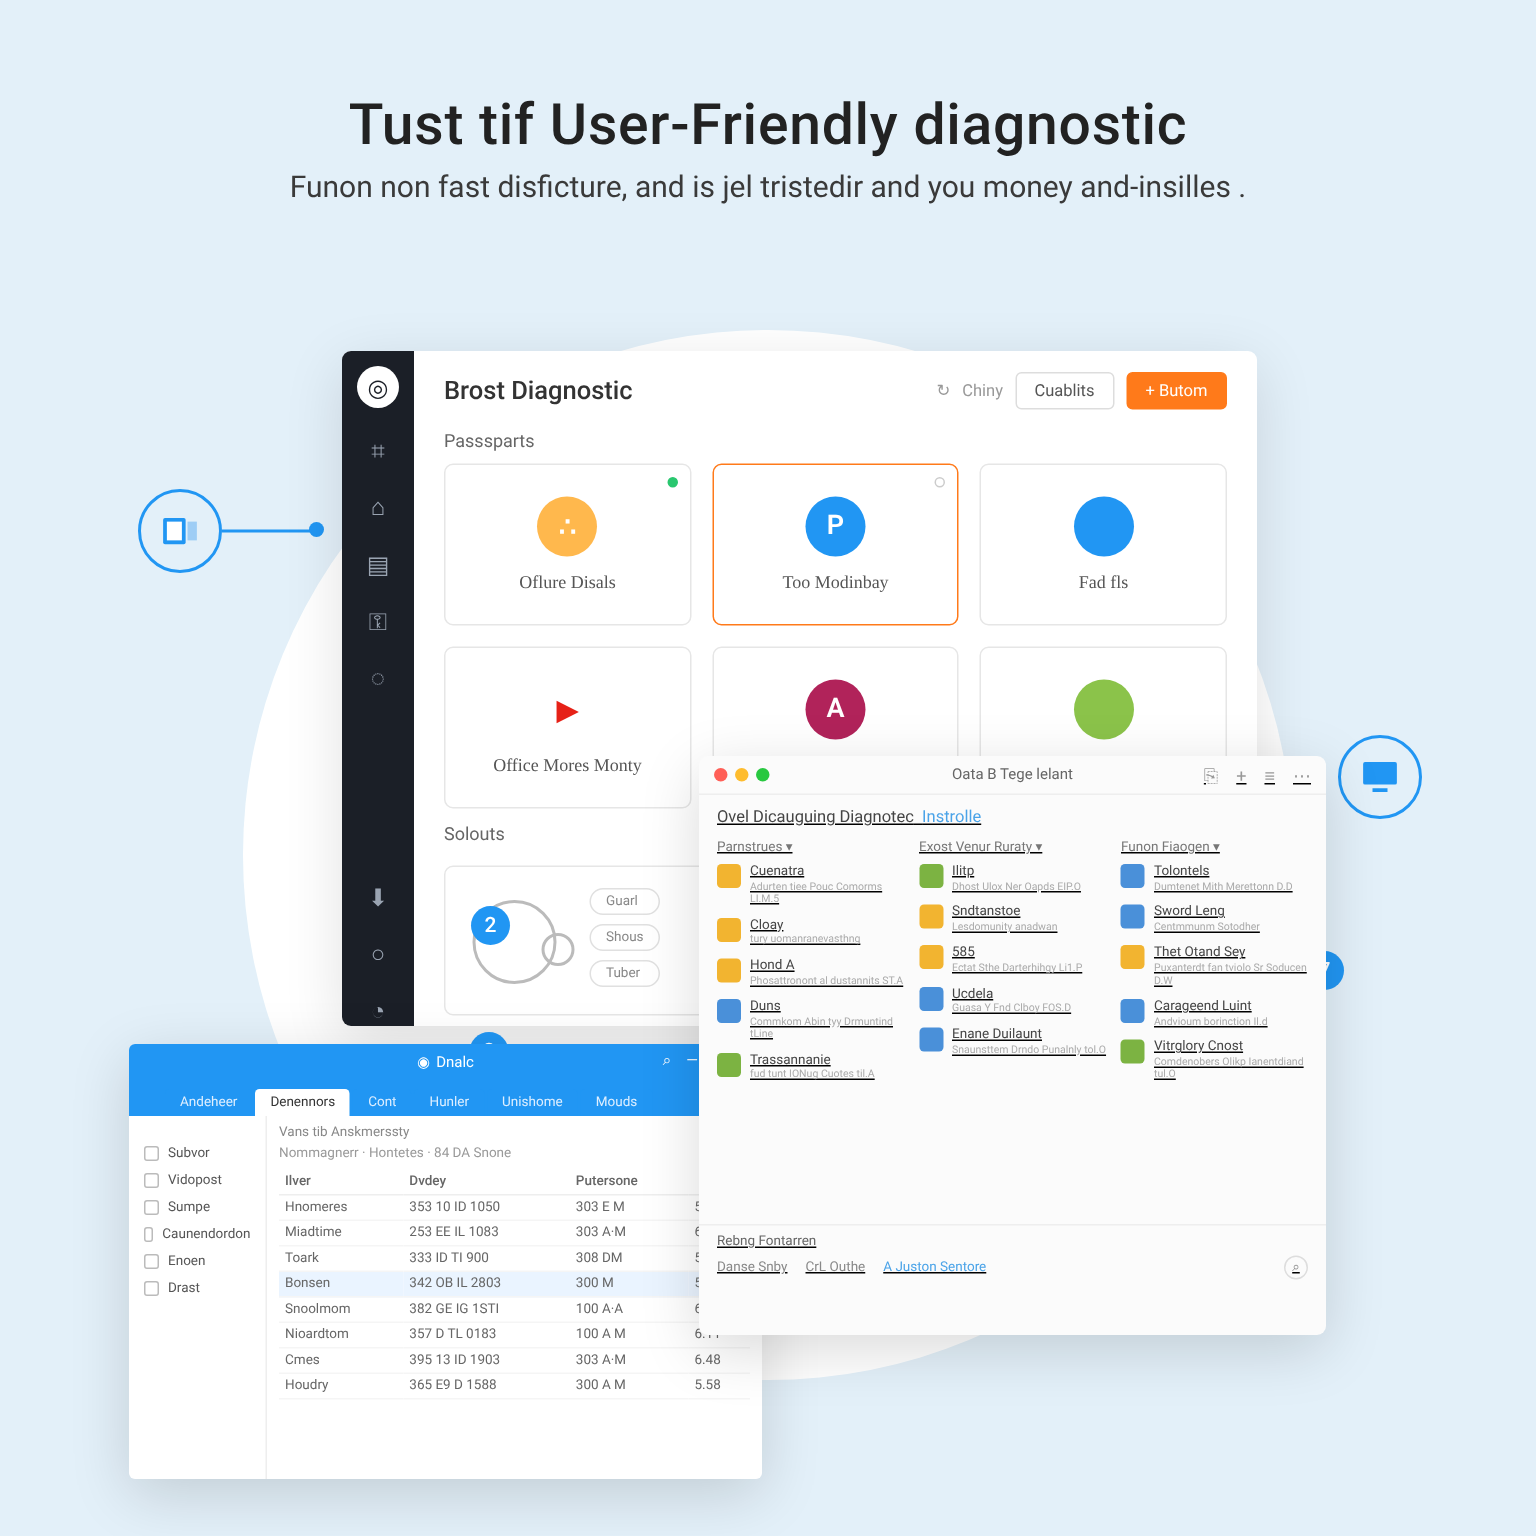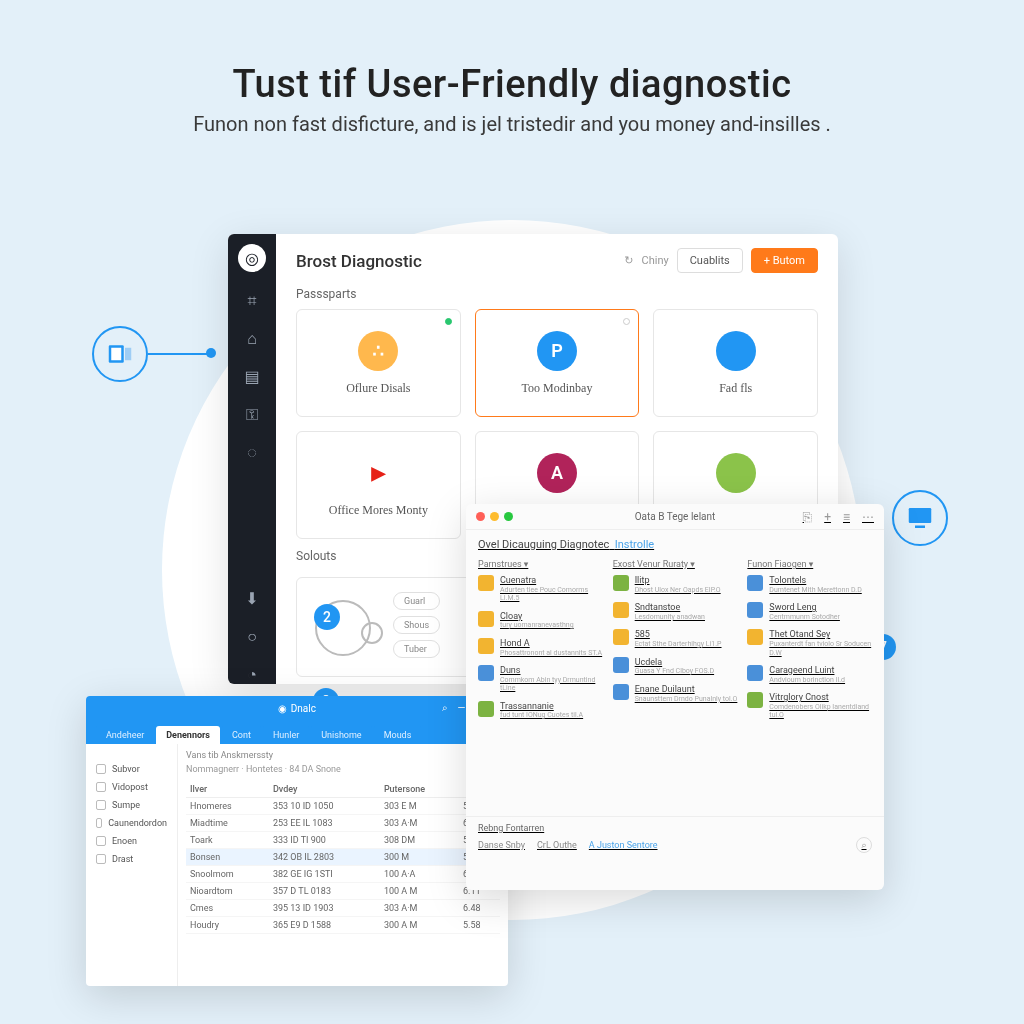--- a/index.html
+++ b/index.html
@@ -36,23 +36,23 @@
 .solout { margin-top:14px; width:210px; height:100px; border:1px solid #e6e6e6; border-radius:6px; position:relative; }
 .solout-ring { position:absolute; left:18px; top:22px; width:56px; height:56px; border:2px solid #bbb; border-radius:50%; }
 .solout-ring::after { content:""; position:absolute; right:-14px; top:20px; width:18px; height:18px; border:2px solid #bbb; border-radius:50%; }
 .solout-chips { position:absolute; left:96px; top:14px; display:flex; flex-direction:column; gap:6px; }
 .chip { padding:3px 10px; border:1px solid #e0e0e0; border-radius:10px; font-size:9px; color:#888; }
 
 
 .winB { position:absolute; top:696px; left:86px; width:422px; height:290px; background:#fff; border-radius:4px; box-shadow:0 10px 40px rgba(0,0,0,.15); overflow:hidden; font-size:10px; }
 .winB-titlebar { height:24px; background:#2196f3; color:#fff; display:flex; align-items:center; justify-content:center; position:relative; }
 .winB-titlebar .wbicons { position:absolute; right:6px; display:flex; gap:10px; font-size:10px; }
-.winB-tabs { height:24px; background:#2196f3; display:flex; align-items:flex-end; padding:0 10px; gap:2px; }
+.winB-tabs { height:24px; background:#2196f3; display:flex; align-items:flex-end; padding:0 24px; gap:2px; }
 .winB-tab { padding:4px 10px; font-size:9px; background:#2196f3; color:#dfefff; border-radius:3px 3px 0 0; cursor:pointer; }
-.winB-tab.act { background:#fff; color:#333;font-weight:bold; }
+.winB-tab.act { background:#fff; color:#333; }
 .winB-body { display:flex; height:calc(100% - 48px); }
 .winB-nav { width:92px; border-right:1px solid #eee; padding:16px 6px; }
 .winB-nav-item { display:flex; align-items:center; gap:6px; padding:4px 4px; font-size:9px; color:#555; cursor:pointer; border-radius:3px; }
 .winB-nav-item .ni { width:10px; height:10px; border:1px solid #bbb; border-radius:2px; }
 .winB-ct { flex:1; padding:6px 8px; }
 .winB-crumb { font-size:9px; color:#888; margin-bottom:4px; display:flex; gap:10px; align-items:center; }
 .winB-toolbar { font-size:9px; color:#999; margin-bottom:6px; display:flex; justify-content:space-between; }
 .winB-toolbar .tico { display:flex; gap:8px; }
 .winB table { width:100%; border-collapse:collapse; font-size:9px; }
 .winB th { text-align:left; font-weight:500; color:#666; padding:3px 4px; border-bottom:1px solid #eee; }

